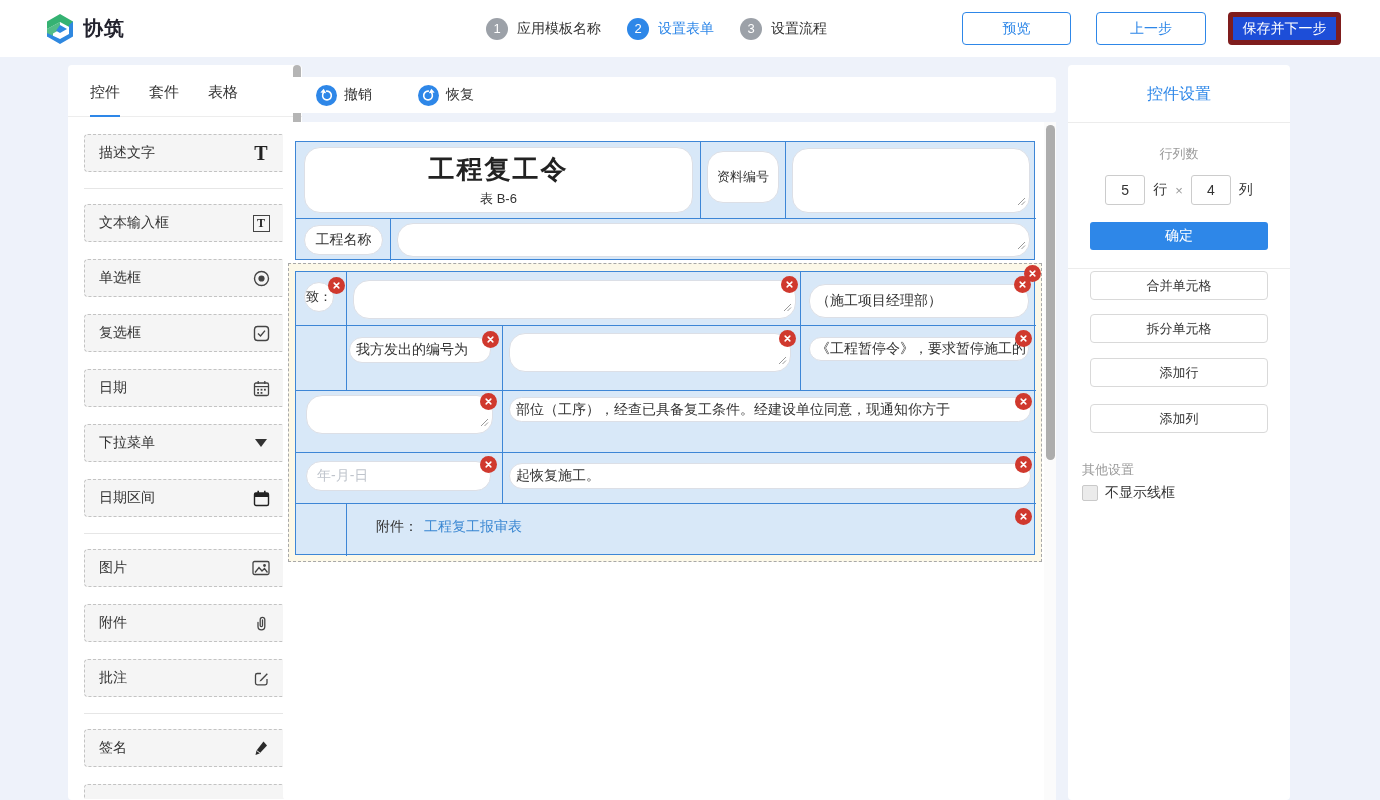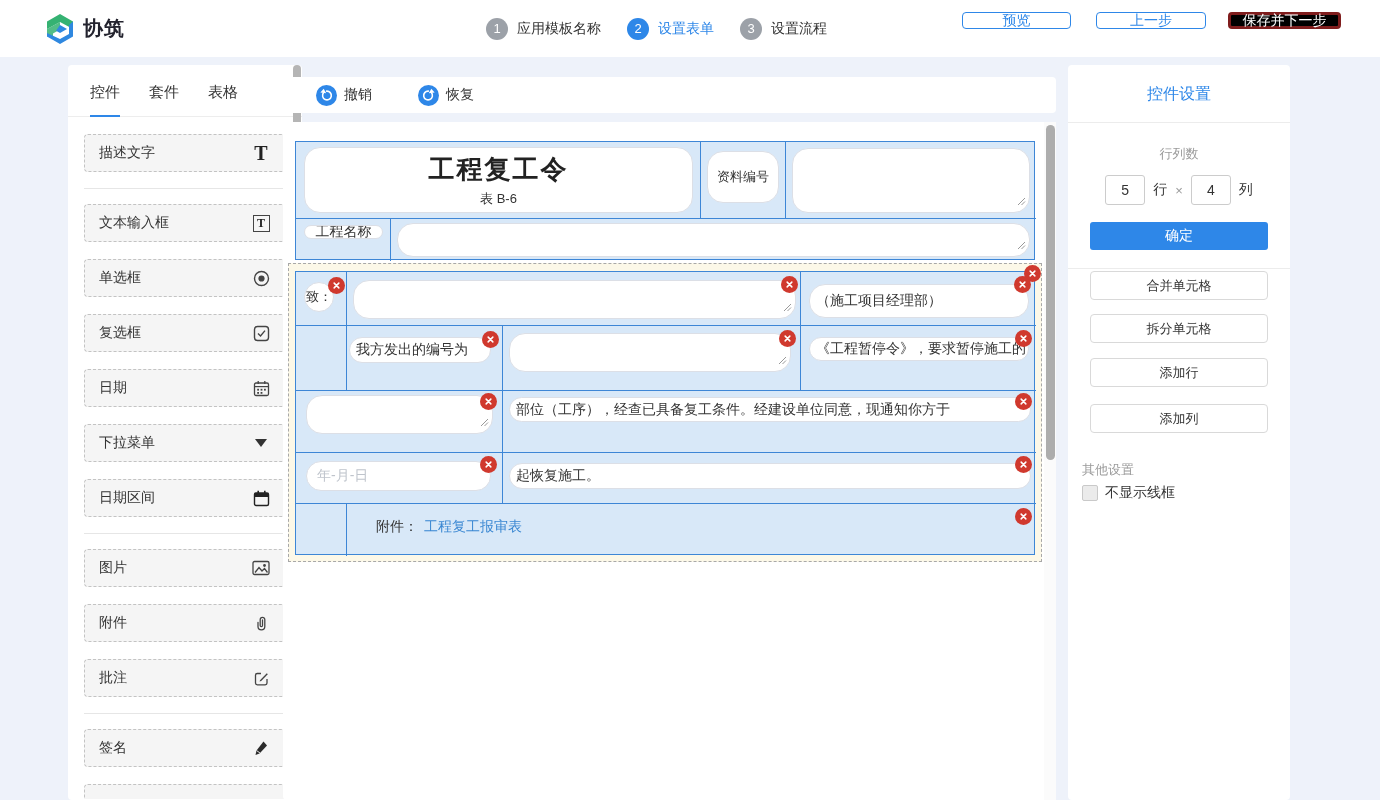--- a/index.html
+++ b/index.html
@@ -10,24 +10,24 @@
   .header { position:absolute; left:0; top:0; width:1380px; height:57px; background:#fff; }
   .logo { position:absolute; left:45px; top:0; height:57px; display:flex; align-items:center; gap:8px; }
   .logo-text { font-size:20px; font-weight:bold; color:#23232e; letter-spacing:1px; }
   .steps { position:absolute; left:486px; top:0; height:57px; display:flex; align-items:center; gap:26px; }
   .step { display:flex; align-items:center; cursor:pointer; }
   .step-circle { width:22px; height:22px; border-radius:50%; background:#9ca1a8; color:#fff; font-size:13px;
                  display:flex; align-items:center; justify-content:center; }
   .step-label { margin-left:9px; font-size:14px; color:#333; }
   .step.active .step-circle { background:#2e87e8; }
   .step.active .step-label { color:#2e87e8; }
-  .hbtn { position:absolute; top:12px; height:17px; border-radius:4px; font-size:14px; display:flex;
+  .hbtn { position:absolute; top:12px; height:33px; border-radius:4px; font-size:14px; display:flex;
           align-items:center; justify-content:center; cursor:pointer; }
   .hbtn.outline { background:#fff; border:1px solid #2e87e8; color:#2e87e8; }
-  .hbtn.primary { background:#000000; border:3px solid #7f1d1d; color:#fff; }
+  .hbtn.primary { background:#1d4ed8; border:5px solid #7f1d1d; color:#fff; }
 
   
   .card { position:absolute; background:#fff; border-radius:4px; }
 
   
   .sb-tabs { display:flex; gap:29px; padding:18px 0 0 22px; height:52px; border-bottom:1px solid #ededed; }
   .sb-tab { font-size:15px; color:#333; padding-bottom:11px; cursor:pointer; }
   .sb-tab.active { border-bottom:2px solid #2e87e8; margin-bottom:-1px; }
   .sb-list { padding-top:17px; height:682px; overflow:hidden; }
   .sb-item { margin:0 16px 17px 16px; height:38px; background:#f5f5f5; border:1px dashed #c3c3c3; border-radius:4px;
@@ -290,21 +290,21 @@
       <div class="wbox center" style="left:411px; top:9px; width:72px; height:52px; font-size:13px;">资料编号</div>
 
       <div class="wbox" style="left:496px; top:6px; width:238px; height:65px;">
         <span class="rh">
           <svg width="9" height="9" viewBox="0 0 9 9">
               <path d="M1 8 L8 1 M4.5 8 L8 4.5" stroke="#999" stroke-width="1" fill="none"></path>
             </svg>
         </span>
       </div>
 
-      <div class="wbox center" style="left:8px; top:83px; width:79px; height:14px;">工程名称</div>
+      <div class="wbox center" style="left:8px; top:83px; width:79px; height:30px;">工程名称</div>
 
       <div class="wbox" style="left:101px; top:81px; width:633px; height:34px;">
         <span class="rh">
           <svg width="9" height="9" viewBox="0 0 9 9">
               <path d="M1 8 L8 1 M4.5 8 L8 4.5" stroke="#999" stroke-width="1" fill="none"></path>
             </svg>
         </span>
       </div>
     </div>
 

